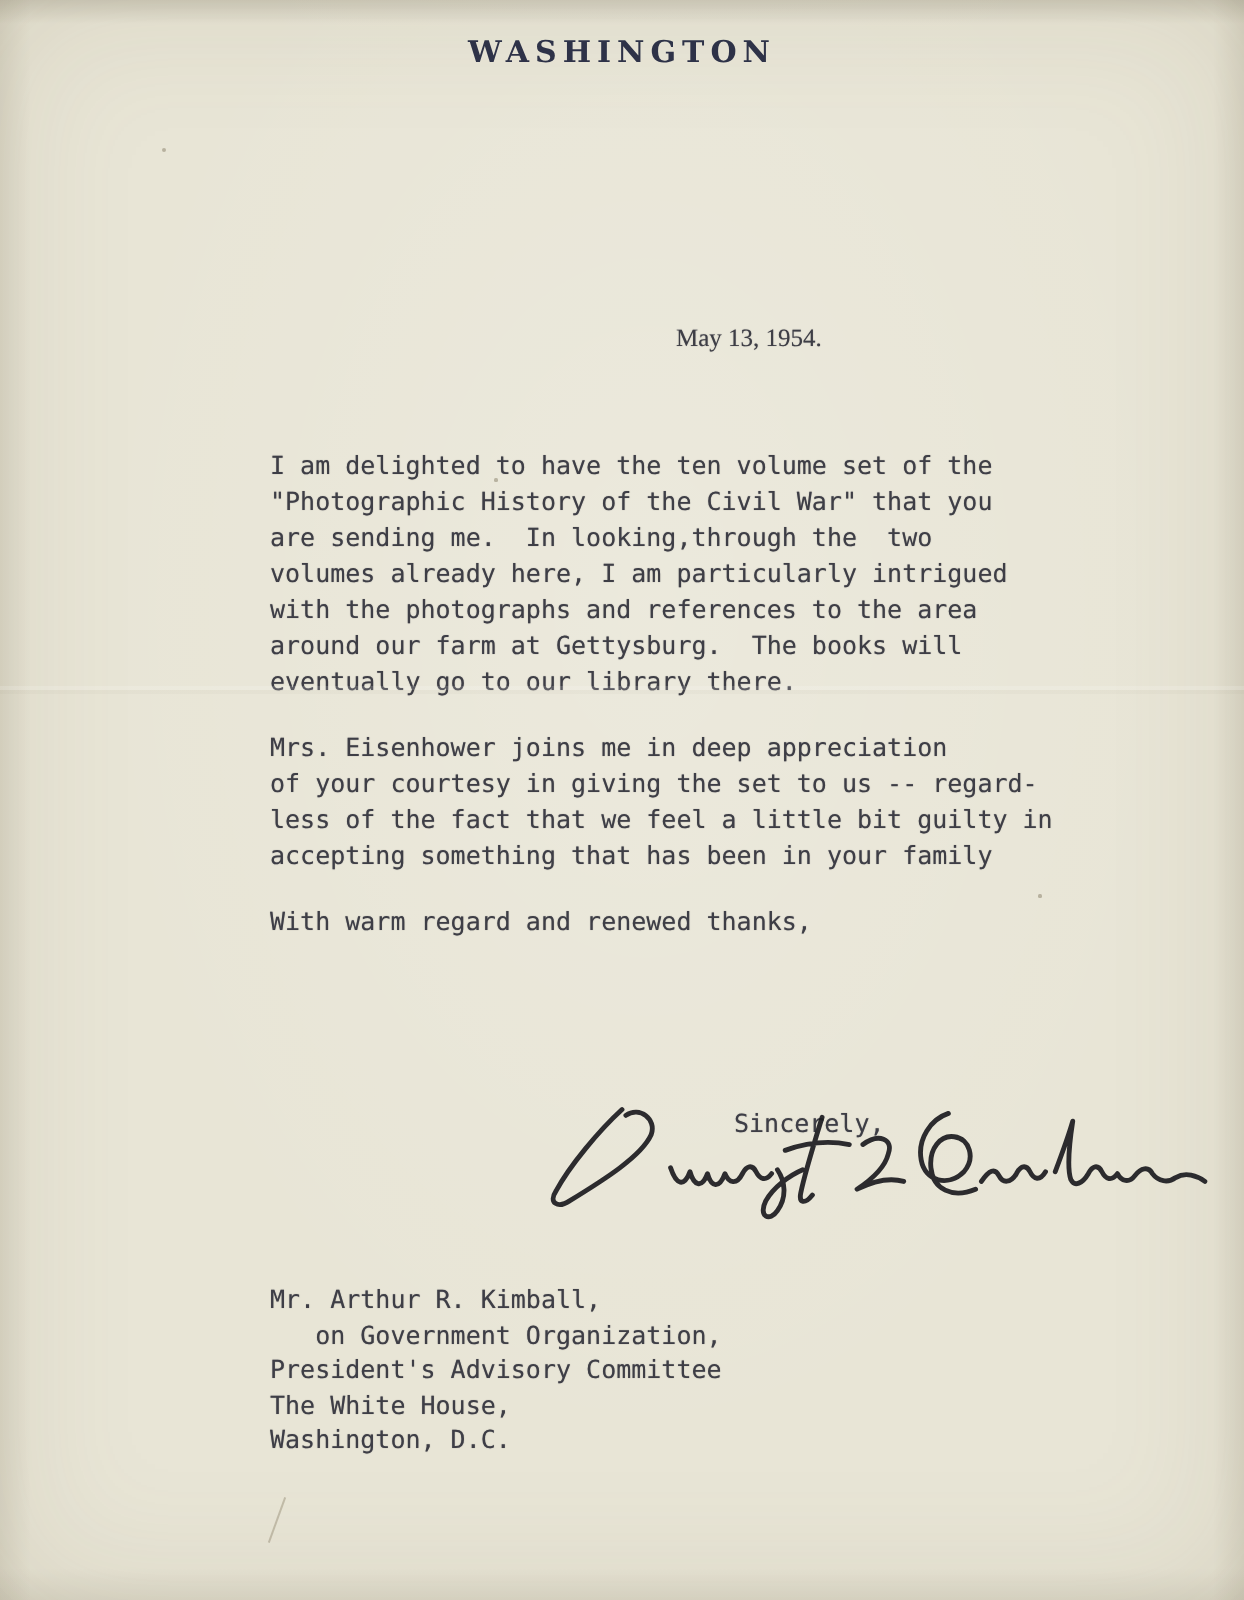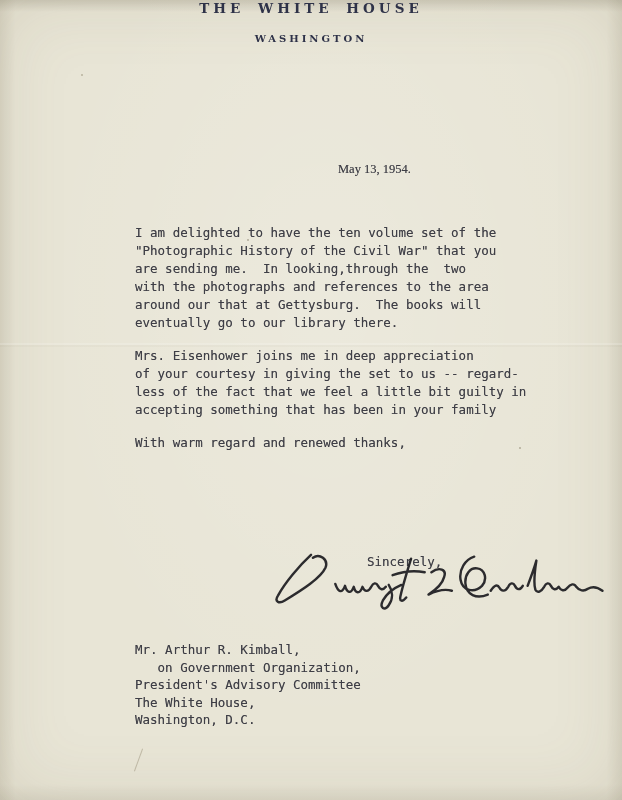--- a/index.html
+++ b/index.html
@@ -20,21 +20,21 @@
     position:absolute; left:0; top:60; width:622px;
     text-align:center;
     color:#2e3248;
     font-family:"DejaVu Serif","Liberation Serif",serif;
   }
   .lh-title{
     font-size:13.5px; letter-spacing:4px; word-spacing:5px; font-weight:600;
   }
   .lh-sub{
     margin-top:17px;
-    font-size:10px; letter-spacing:3px; font-weight:700;
+    font-size:15px; letter-spacing:3px; font-weight:700;
   }
   .typed{
     color:#3e3e46;
     font-size:12.5px;
     line-height:18px;
     text-shadow:0 0 0.5px rgba(62,62,70,0.55);
   }
   .tline{ white-space:pre; display:block; }
   .date{ position:absolute; left:338px; top:160px;font-family:Liberation Serif, serif; }
   .bodyblock{ position:absolute; left:135px; top:224px; width:420px; }
@@ -58,33 +58,33 @@
   .speck.s1{ left:81px; top:74px; }
   .speck.s2{ left:247px; top:239px; width:1.5px;height:1.5px;}
   .speck.s3{ left:519px; top:447px; width:1.5px;height:1.5px;}
 </style>
 </head>
 <body>
 
 <div class="paper">
 
   <div class="letterhead">
-    <div class="lh-title">THE WHITE HOUSE</div>
     <div class="lh-sub">WASHINGTON</div>
   </div>
 
   <div class="typed date tline">May 13, 1954.</div>
 
   <div class="typed bodyblock">
     <div class="para">
       <span class="tline">I am delighted to have the ten volume set of the</span>
       <span class="tline">"Photographic History of the Civil War" that you</span>
       <span class="tline">are sending me.  In looking,through the  two</span>
+      <span class="tline">volumes already here, I am particularly intrigued</span>
       <span class="tline">with the photographs and references to the area</span>
-      <span class="tline">around our that at Gettysburg.  The books will</span>
+      <span class="tline">around our farm at Gettysburg.  The books will</span>
       <span class="tline">eventually go to our library there.</span>
     </div>
     <div class="para">
       <span class="tline">Mrs. Eisenhower joins me in deep appreciation</span>
       <span class="tline">of your courtesy in giving the set to us -- regard-</span>
       <span class="tline">less of the fact that we feel a little bit guilty in</span>
       <span class="tline">accepting something that has been in your family</span>
     </div>
     <div class="tline">With warm regard and renewed thanks,</div>
   </div>

